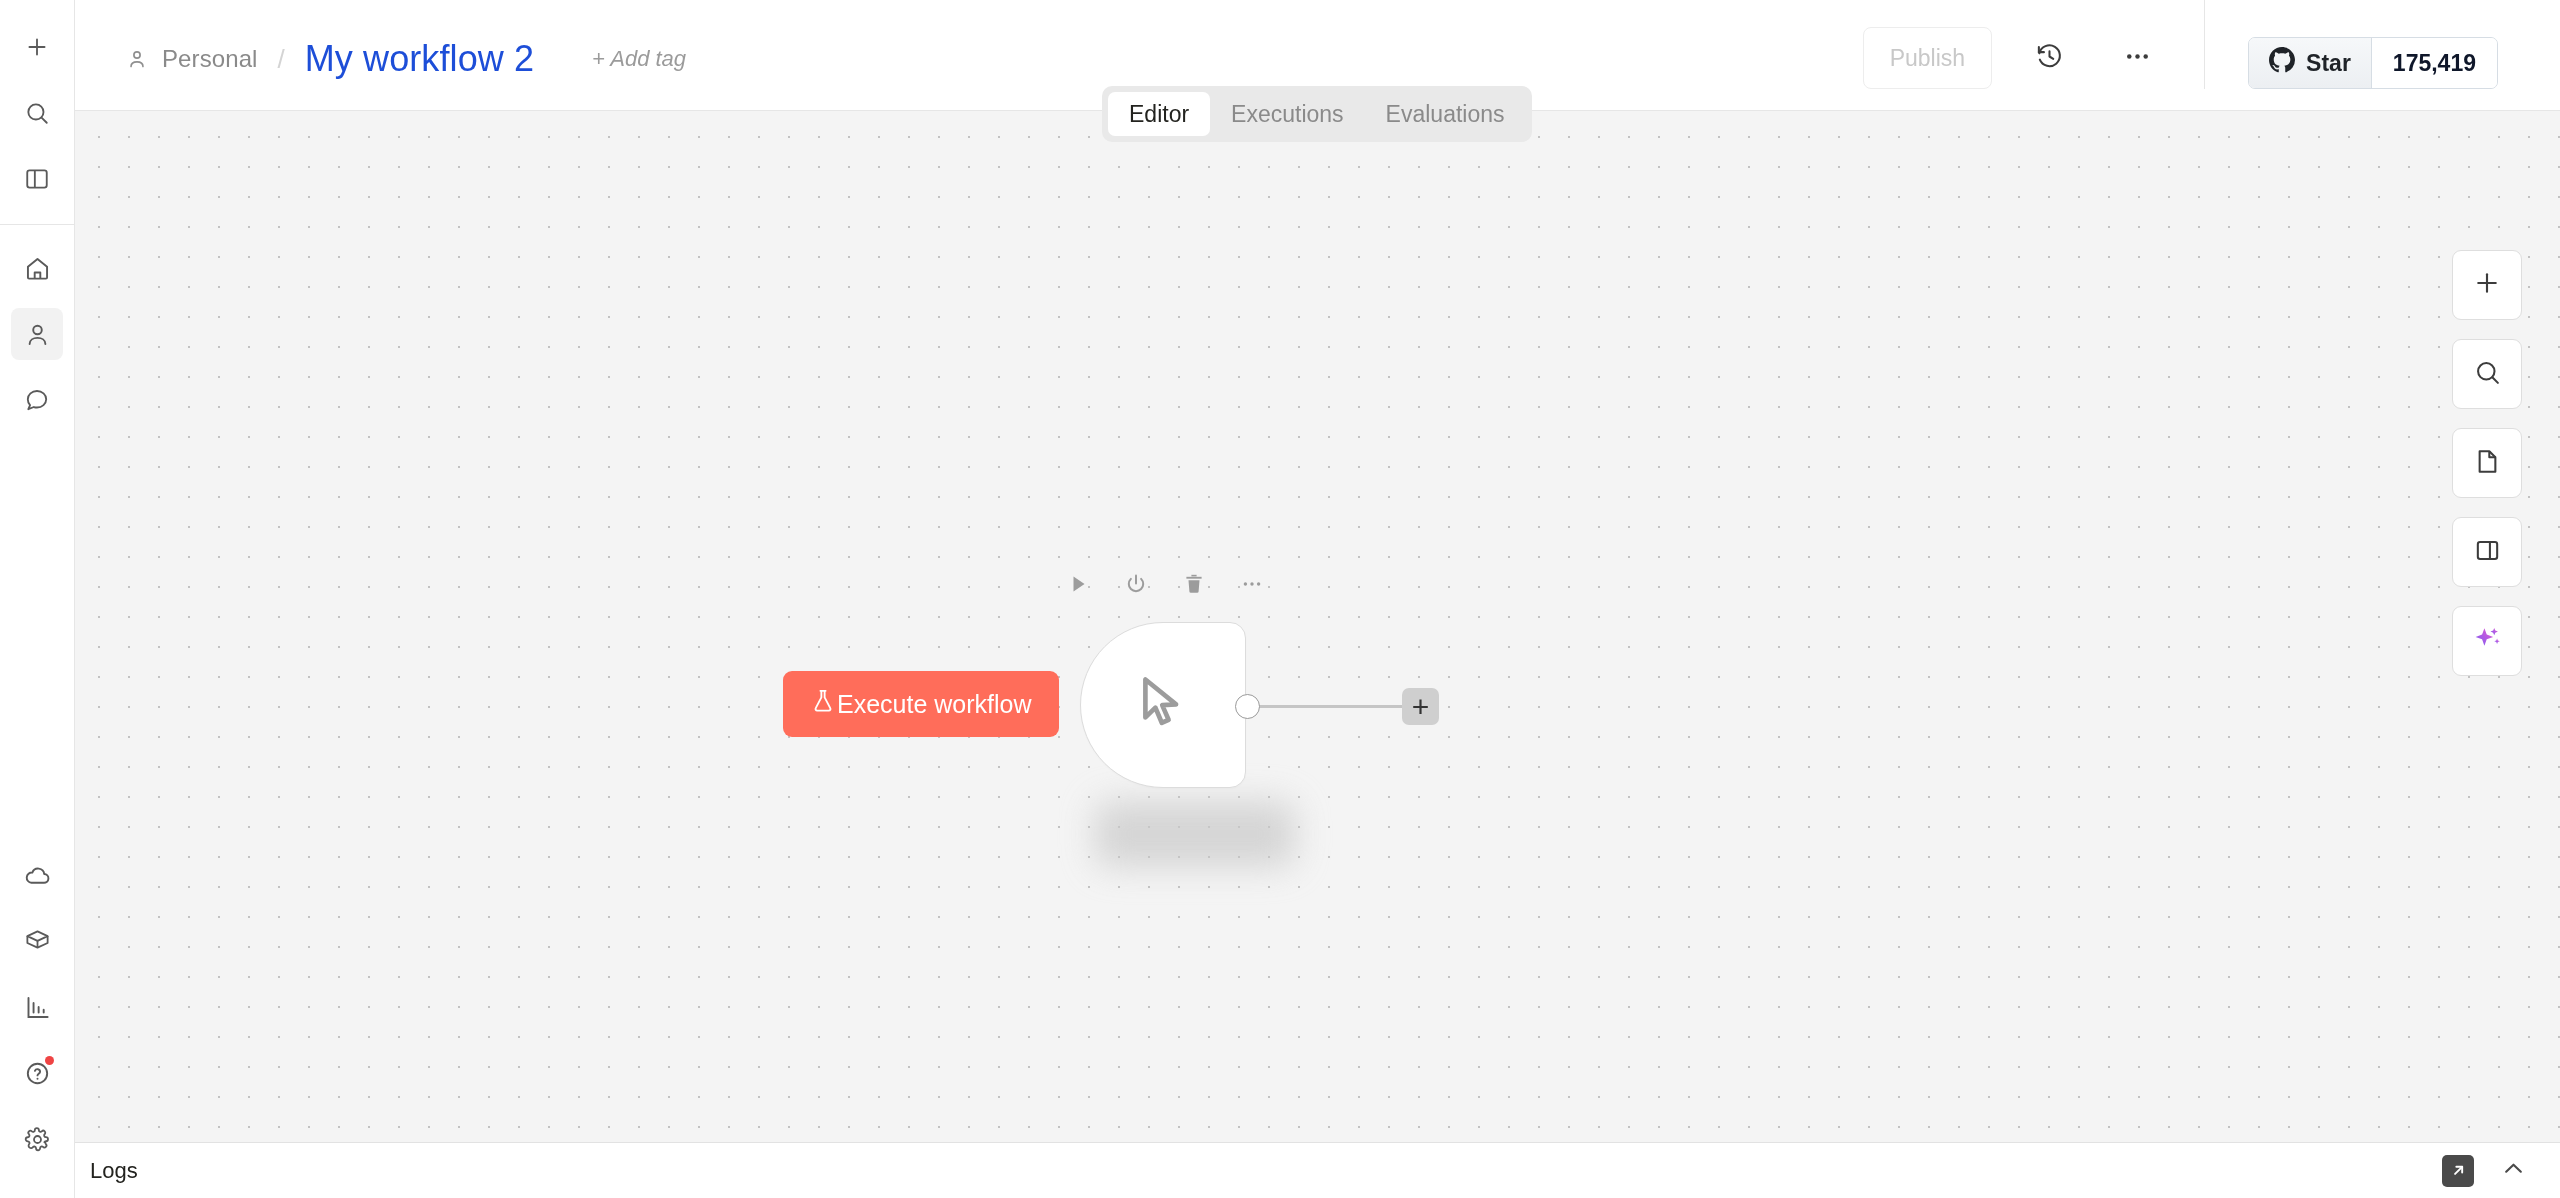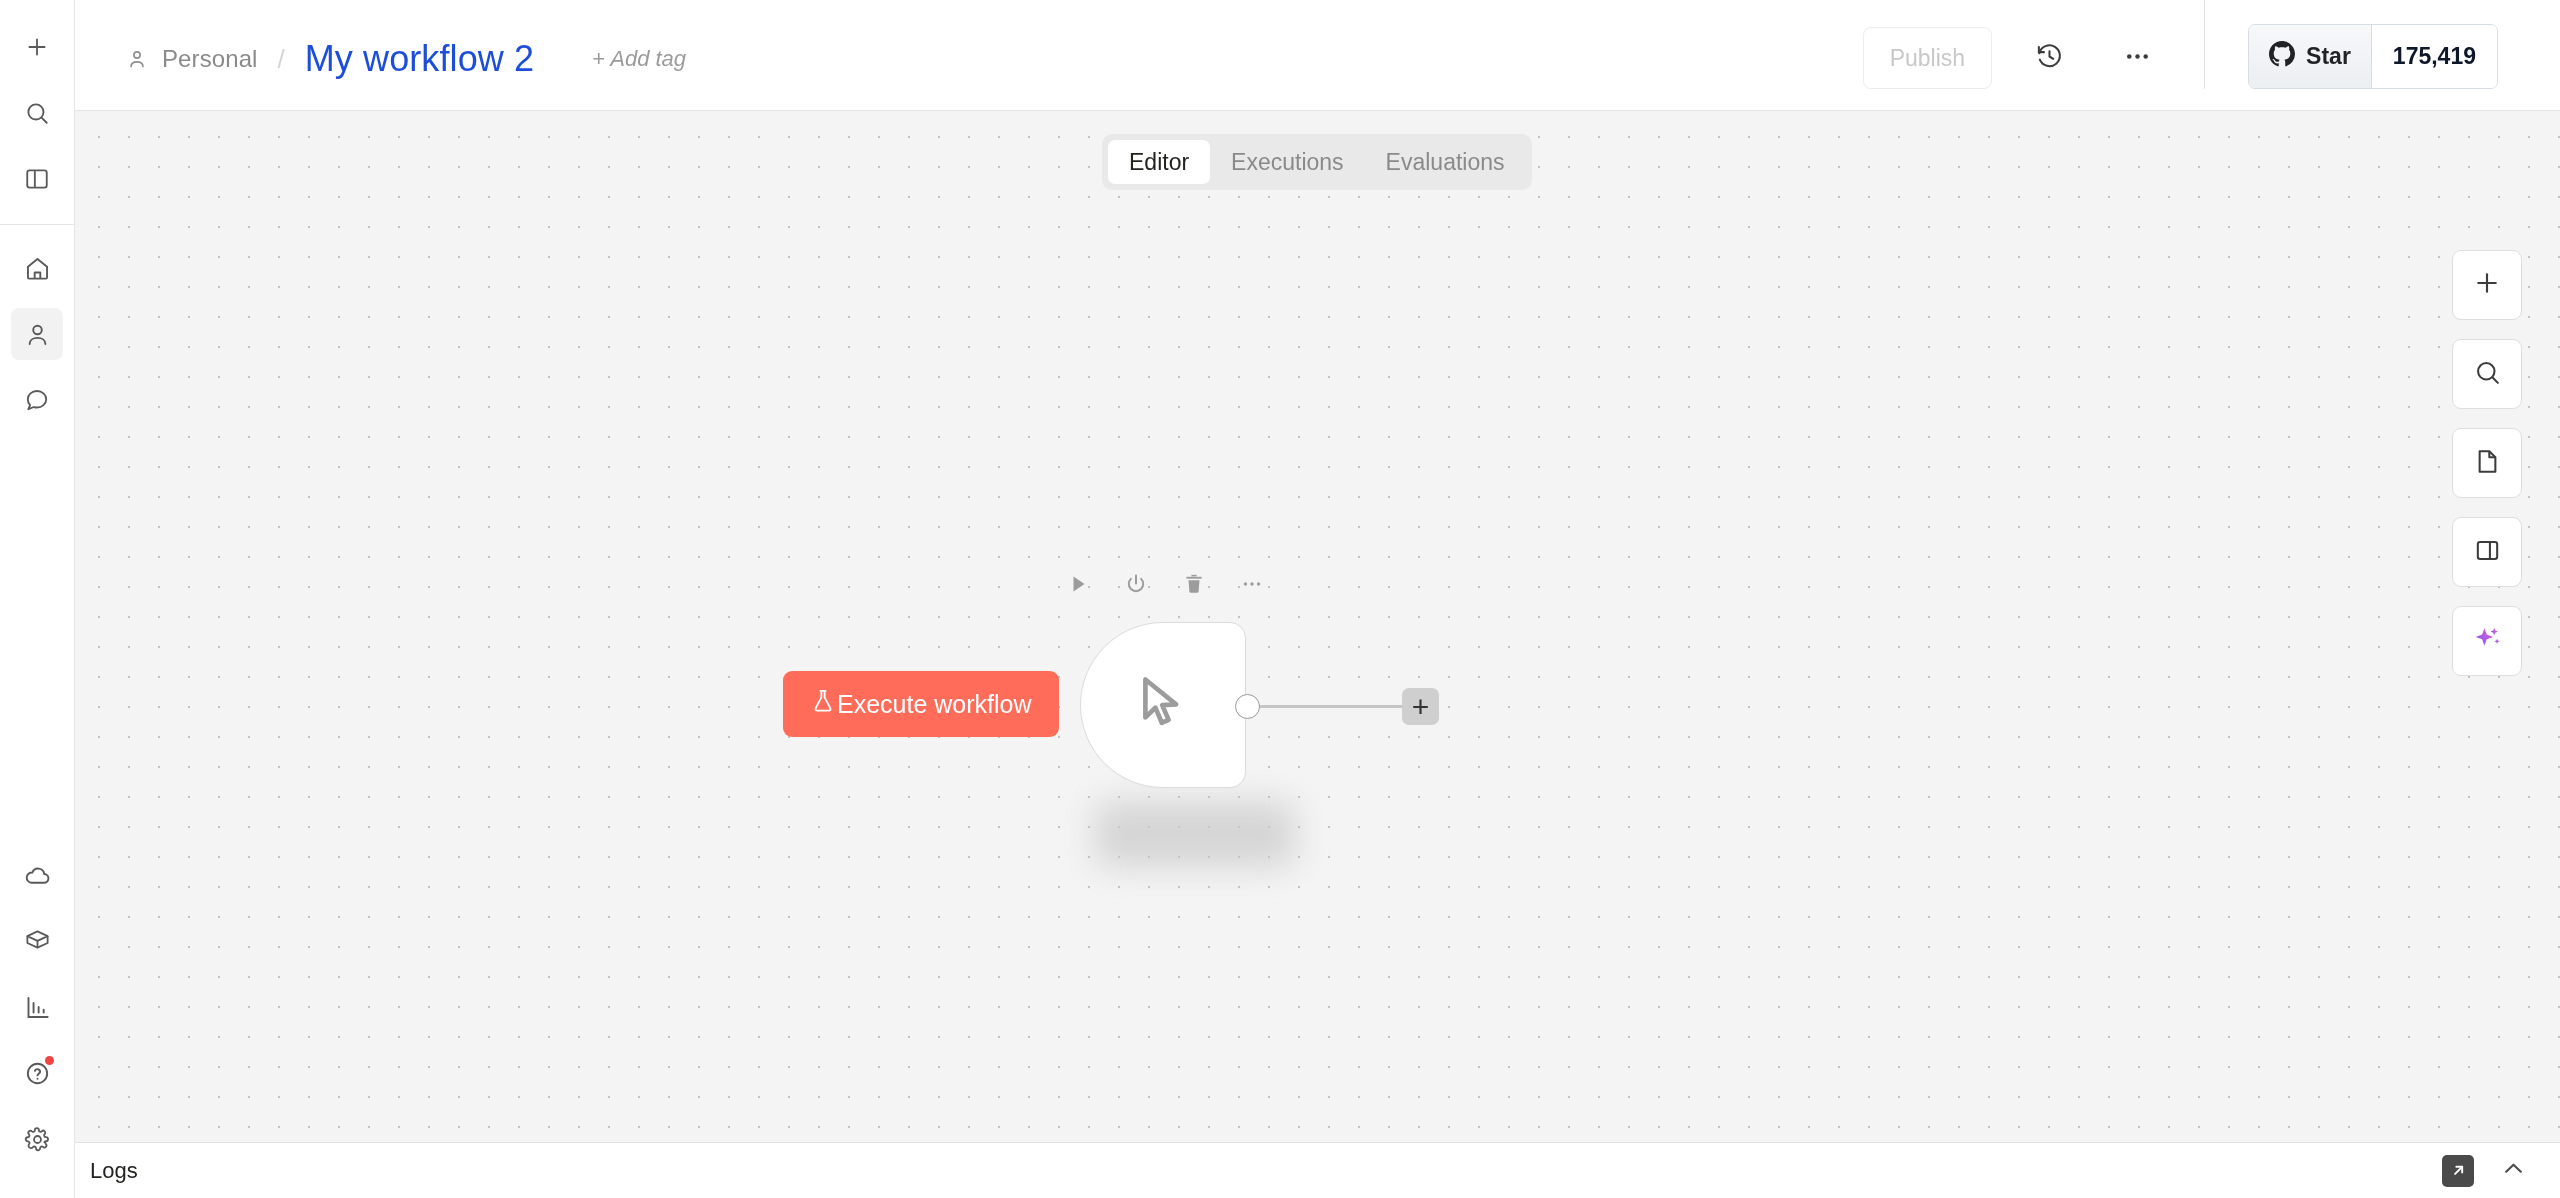--- a/index.html
+++ b/index.html
@@ -73,21 +73,21 @@
   }
   .hdr-icon-btn {
     width:62px; height:62px; margin-left:26px;
     display:flex; align-items:center; justify-content:center;
     border-radius:8px; color:#3c3c3c; cursor:pointer;
   }
   .hdr-divider {
     width:1px; height:111px; background:#e6e6e6; margin-left:36px; margin-top:-27px;
   }
   #github-star {
-    display:flex; align-items:stretch; height:65px;
+    display:flex; align-items:stretch; height:52px;
     margin-left:43px; margin-right:44px;
     border:1px solid #d6dde4; border-radius:7px; overflow:hidden;
     font-family:"Liberation Sans", sans-serif;
   }
   #gh-star-left {
     display:flex; align-items:center; gap:11px;
     padding:0 20px;
     background:linear-gradient(180deg,#f6f8fa 0%, #eceff2 100%);
     border-right:1px solid #d6dde4;
     font-size:23px; font-weight:bold; color:#1f2328;
@@ -96,21 +96,20 @@
     display:flex; align-items:center; padding:0 21px;
     background:#fff; font-size:23px; font-weight:bold; color:#0f172a;
   }
 
   
   #tabs {
     position:absolute; left:1102px; top:86px;
     height:56px; background:#e9e9e9; border-radius:10px;
     display:flex; align-items:center; padding:6px;
     z-index:35;
-    margin-top:48px;
   }
   .tab {
     height:44px; padding:0 21px; border-radius:7px;
     display:flex; align-items:center; justify-content:center;
     font-size:23px; color:#8a8a8a; cursor:pointer; white-space:nowrap;
   }
   .tab.active { background:#fff; color:#23231f; }
 
   
   #canvas {

